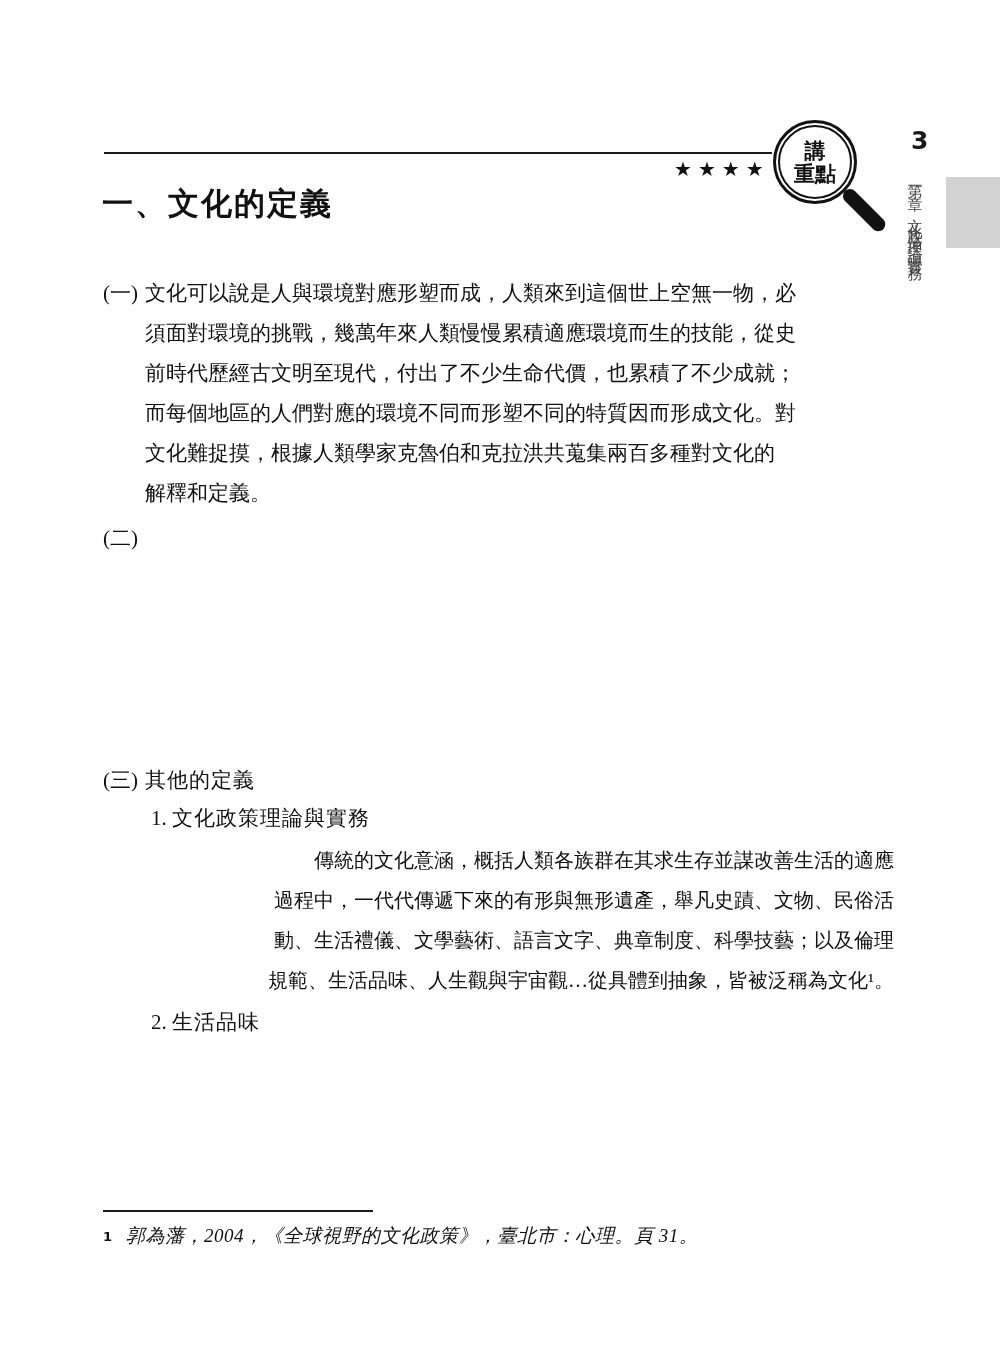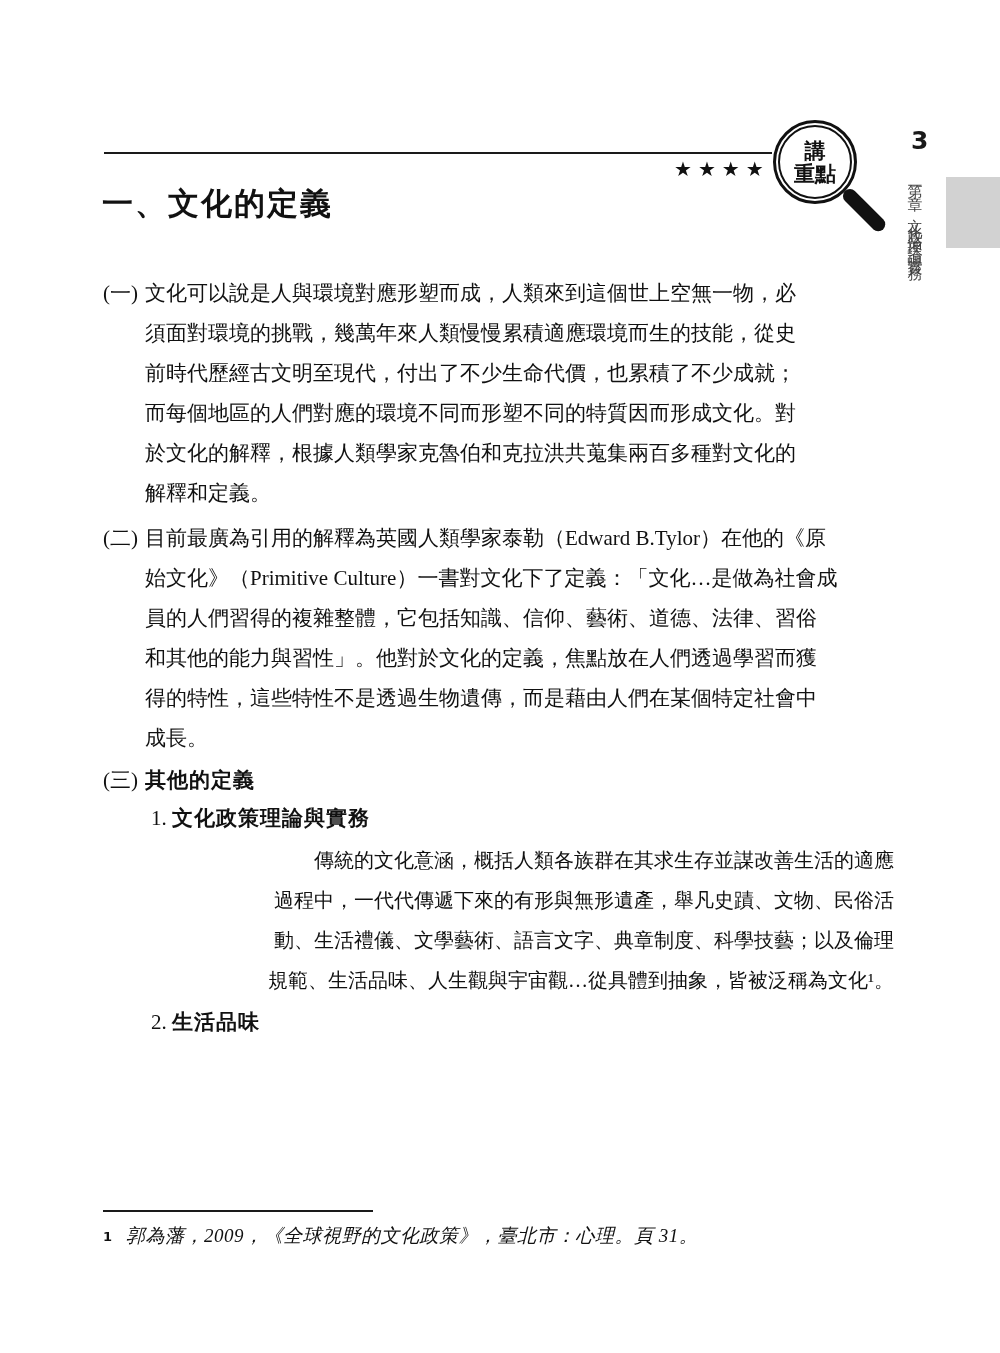--- a/index.html
+++ b/index.html
@@ -80,21 +80,21 @@
 
   .sub-heading {
     position:absolute; left:151px;
     display:flex; align-items:flex-start;
     font-size:21px; line-height:40px;
   }
   .sub-heading .num { flex:none; width:21px; }
   .sub-heading .htext,
   .section .htext {
     font-family:"Liberation Sans","DejaVu Sans",sans-serif;
-    font-weight:bold; letter-spacing:1px;
+    font-weight:normal; letter-spacing:1px;
   }
   .sub-para {
     position:absolute; left:170px; width:724px;
     font-size:20px; line-height:40px;
     white-space:pre; text-indent:2.1em;text-align:right;
   }
 
   
   .footnote-rule {
     position:absolute; left:103px; top:1210px;
@@ -135,32 +135,26 @@
   <div class="chapter-vertical">
     <span>第一章</span><span class="chapter-title-span">文化政策理論與實務</span>
   </div>
 
   <div class="section" style="top:273px;">
     <span class="marker">(一)</span>
     <span class="lines">文化可以說是人與環境對應形塑而成，人類來到這個世上空無一物，必
 須面對環境的挑戰，幾萬年來人類慢慢累積適應環境而生的技能，從史
 前時代歷經古文明至現代，付出了不少生命代價，也累積了不少成就；
 而每個地區的人們對應的環境不同而形塑不同的特質因而形成文化。對
-於文化的解釋，根據人類學家克魯伯和克拉洪共蒐集兩百多種對文化的
+文化難捉摸，根據人類學家克魯伯和克拉洪共蒐集兩百多種對文化的
 解釋和定義。</span>
   </div>
 
   <div class="section" style="top:518px;">
     <span class="marker">(二)</span>
-    <span class="lines">目前最廣為引用的解釋為英國人類學家泰勒（Edward B.Tylor）在他的《原
-始文化》（Primitive Culture）一書對文化下了定義：「文化…是做為社會成
-員的人們習得的複雜整體，它包括知識、信仰、藝術、道德、法律、習俗
-和其他的能力與習性」。他對於文化的定義，焦點放在人們透過學習而獲
-得的特性，這些特性不是透過生物遺傳，而是藉由人們在某個特定社會中
-成長。</span>
   </div>
 
   <div class="section" style="top:760px;">
     <span class="marker">(三)</span>
     <span class="htext">其他的定義</span>
   </div>
 
   <div class="sub-heading" style="top:798px;">
     <span class="num">1.</span>
     <span class="htext">文化政策理論與實務</span>
@@ -170,16 +164,16 @@
 動、生活禮儀、文學藝術、語言文字、典章制度、科學技藝；以及倫理
 規範、生活品味、人生觀與宇宙觀…從具體到抽象，皆被泛稱為文化¹。</div>
 
   <div class="sub-heading" style="top:1002px;">
     <span class="num">2.</span>
     <span class="htext">生活品味</span>
   </div>
 
   <div class="footnote-rule"></div>
   <div class="footnote">
-    <span class="fn-marker">1</span><span class="fn-text">郭為藩，2009，《全球視野的文化政策》，臺北市：心理。頁 31。</span>
+    <span class="fn-marker">1</span><span class="fn-text">郭為藩，2004，《全球視野的文化政策》，臺北市：心理。頁 31。</span>
   </div>
 
 </div>
 
 </body></html>

